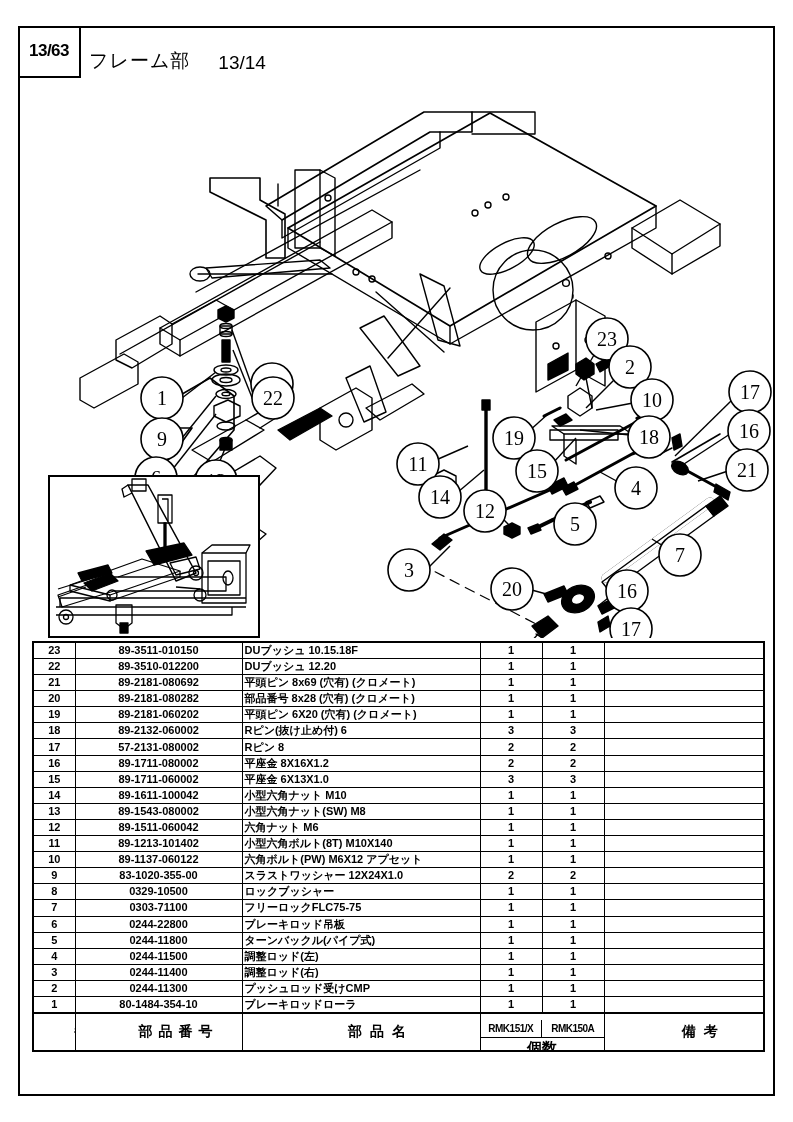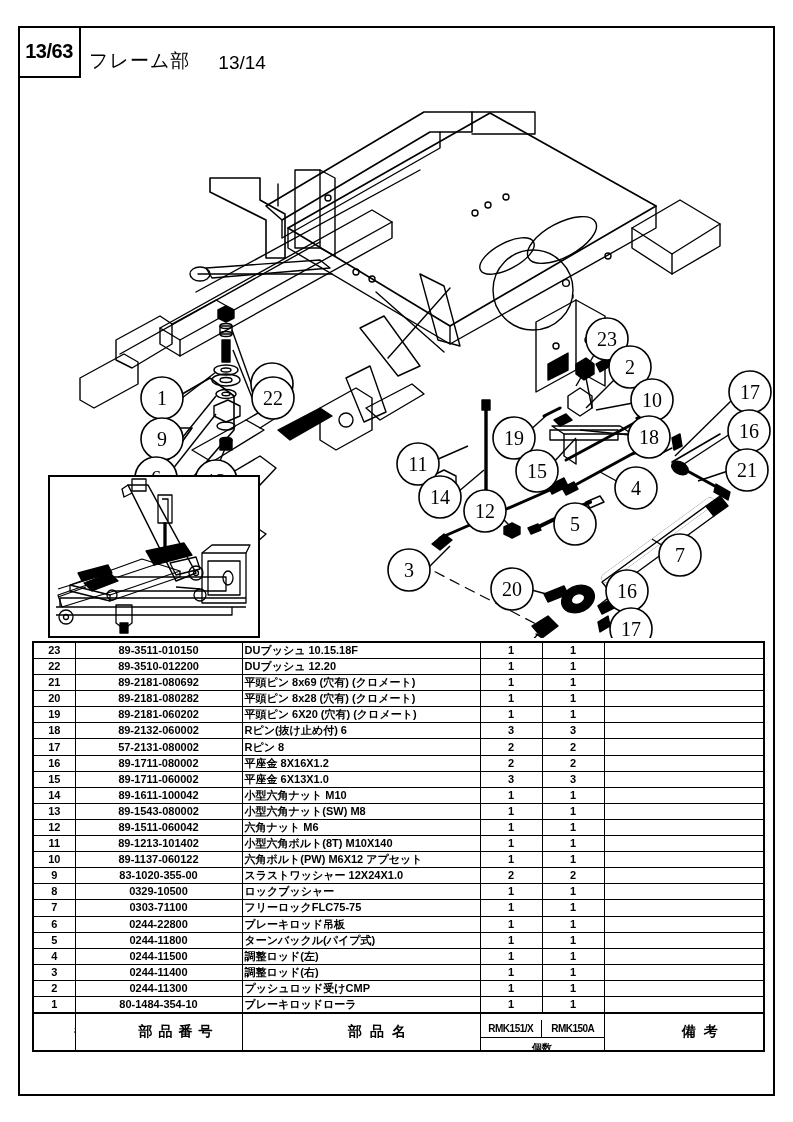--- a/index.html
+++ b/index.html
@@ -30,21 +30,21 @@
     height: 50px;
     display: flex;
     align-items: stretch;
   }
   #page-no-box {
     width: 62px;
     border-right: 2px solid #000;
     border-bottom: 2px solid #000;
     display: flex; align-items: center; justify-content: center;
     font-weight: bold;
-    font-size: 20px;
+    font-size: 17px;
     letter-spacing: -0.5px;
     padding-bottom: 2px;
   }
   #header-title {
     display: flex;
     align-items: flex-end;
     padding-left: 8px;
     font-size: 19px;
     font-weight: normal;
     letter-spacing: 1px;
@@ -126,21 +126,21 @@
   .model-cell { display:flex; flex-direction:column; height:24px; }
   .model-top {
     height: 18px; line-height: 18px;
     font-size: 10px;
     border-bottom: 1px solid #000;
     text-align: center;
     letter-spacing: -0.5px;
   }
   .model-bot {
     height: 19px; line-height: 19px;
-    font-size: 10px; text-align: center;
+    font-size: 15px; text-align: center;
   }
 
   
   table.parts { border: 2px solid #000; }
   tr.hdr td { border-top: 2px solid #000; padding-left: 40px; }
 </style>
 </head>
 <body>
 
 <div id="page-frame"></div>
@@ -532,21 +532,21 @@
           <td class="no">21</td>
           <td class="pn">89-2181-080692</td>
           <td class="name">平頭ピン  8x69 (穴有) (クロメート)</td>
           <td class="qty">1</td>
           <td class="qty">1</td>
           <td class="rem"></td>
         </tr>
         <tr>
           <td class="no">20</td>
           <td class="pn">89-2181-080282</td>
-          <td class="name">平頭ピン  8x28 (穴有) (クロメート)</td>
+          <td class="name">部品番号  8x28 (穴有) (クロメート)</td>
           <td class="qty">1</td>
           <td class="qty">1</td>
           <td class="rem"></td>
         </tr>
         <tr>
           <td class="no">19</td>
           <td class="pn">89-2181-060202</td>
           <td class="name">平頭ピン  6X20 (穴有) (クロメート)</td>
           <td class="qty">1</td>
           <td class="qty">1</td>

